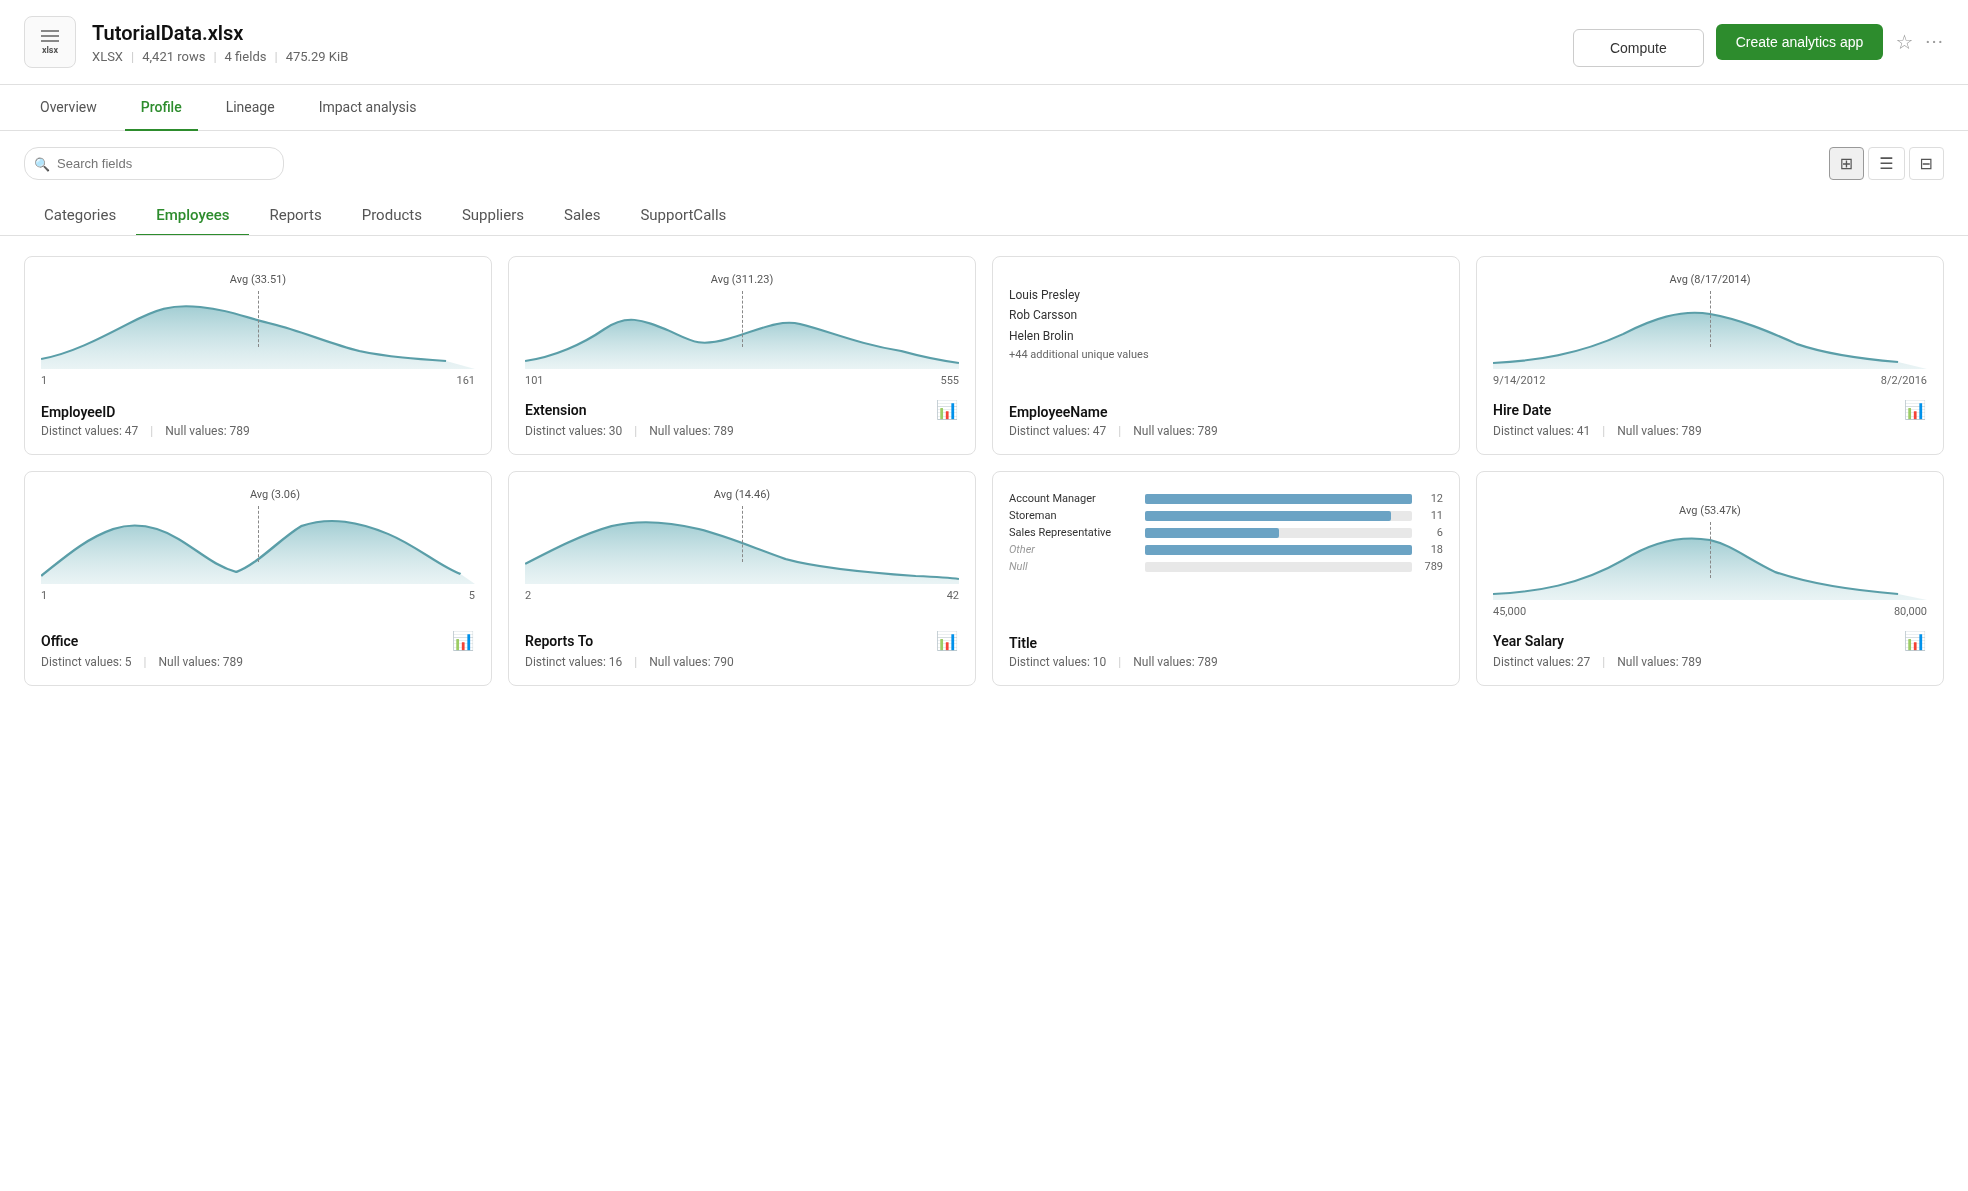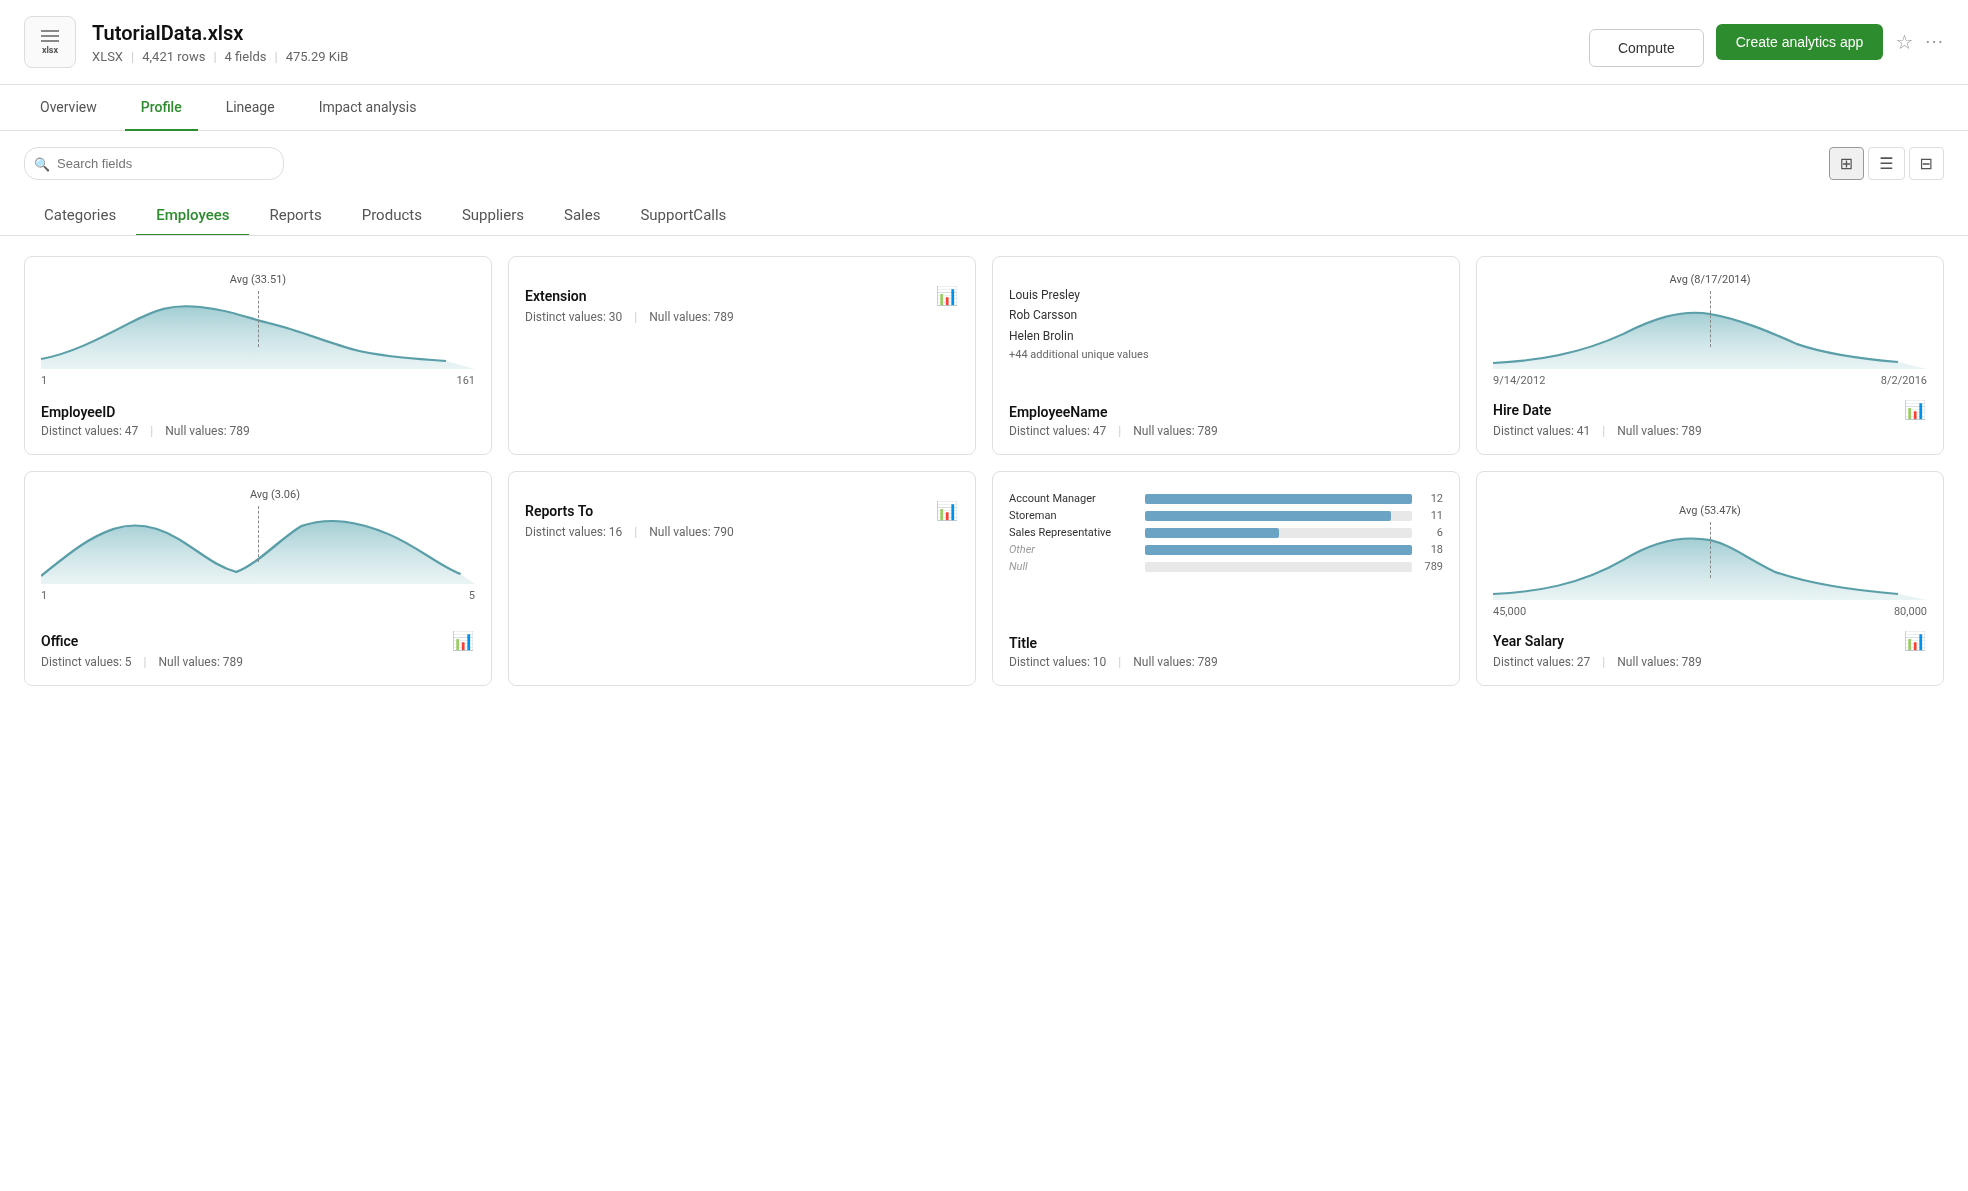--- a/index.html
+++ b/index.html
@@ -9,21 +9,21 @@
     .header { display: flex; align-items: center; padding: 16px 24px; border-bottom: 1px solid #e0e0e0; gap: 16px; }
     .file-icon { width: 52px; height: 52px; border: 1px solid #ddd; border-radius: 8px; display: flex; flex-direction: column; align-items: center; justify-content: center; background: #fafafa; flex-shrink: 0; }
     .file-icon-lines { display: flex; flex-direction: column; gap: 3px; }
     .file-icon-line { width: 18px; height: 2px; background: #888; }
     .file-icon-label { font-size: 9px; font-weight: 700; color: #555; margin-top: 3px; }
     .file-info { flex: 1; }
     .file-title { font-size: 20px; font-weight: 600; color: #111; }
     .file-meta { display: flex; align-items: center; gap: 8px; margin-top: 4px; color: #666; font-size: 13px; }
     .file-meta-sep { color: #ccc; }
     .header-actions { display: flex; align-items: center; gap: 12px; }
-    .btn-compute { border: 1px solid #ccc; background: #fff; padding: 10px 28px; border-radius: 6px; cursor: pointer; font-size: 14px; color: #333; margin-top: 12px; }
+    .btn-compute { border: 1px solid #ccc; background: #fff; padding: 10px 36px; border-radius: 6px; cursor: pointer; font-size: 14px; color: #333; margin-top: 12px; }
     .btn-create { background: #2d8c2d; color: #fff; border: none; padding: 10px 20px; border-radius: 6px; cursor: pointer; font-size: 14px; font-weight: 500; }
     .icon-star { font-size: 20px; color: #999; cursor: pointer; }
     .icon-more { font-size: 20px; color: #999; cursor: pointer; letter-spacing: 1px; }
 
     
     .tabs-nav { display: flex; gap: 12px; padding: 0 24px; border-bottom: 1px solid #e0e0e0; }
     .tab-item { padding: 14px 16px; cursor: pointer; font-size: 14px; color: #555; border-bottom: 2px solid transparent; margin-bottom: -1px; }
     .tab-item.active { color: #2d8c2d; border-bottom: 2px solid #2d8c2d; font-weight: 500; }
 
     
@@ -170,20 +170,40 @@
       </div>
       <div class="card-stats">
         <span>Distinct values: 47</span>
         <span class="card-stats-sep">|</span>
         <span>Null values: 789</span>
       </div>
     </div>
   </div>
     <div class="card">
 
+      <div class="card-chart" style="position:relative;">
+        <span class="chart-label chart-avg" style="position:absolute;top:0;left:50%;transform:translateX(-50%);font-size:11px;color:#555;">Avg (311.23)</span>
+        <div style="position:absolute;top:18px;left:50%;width:1px;border-left:1px dashed #888;height:56px;"></div>
+        <div style="margin-top:16px;">
+          <svg class="area-chart-svg" viewBox="0 0 300 80" preserveAspectRatio="none">
+            <defs>
+              <linearGradient id="grad-extension" x1="0" y1="0" x2="0" y2="1">
+                <stop offset="0%" stop-color="#7ab8c0" stop-opacity="0.7"></stop>
+                <stop offset="100%" stop-color="#b8d9dd" stop-opacity="0.3"></stop>
+              </linearGradient>
+            </defs>
+            <path d="M0,72 C20,68 40,55 55,40 C70,25 80,30 100,42 C115,52 120,58 140,50 C160,42 175,30 190,35 C210,42 230,55 260,62 C275,68 290,72 300,74 L300,80 L0,80 Z" fill="url(#grad-extension)"></path>
+            <path d="M0,72 C20,68 40,55 55,40 C70,25 80,30 100,42 C115,52 120,58 140,50 C160,42 175,30 190,35 C210,42 230,55 260,62 C275,68 290,72 300,74" fill="none" stroke="#5a9ea8" stroke-width="2"></path>
+          </svg>
+        </div>
+        <div style="display:flex;justify-content:space-between;font-size:11px;color:#666;margin-top:2px;">
+          <span>101</span>
+          <span>555</span>
+        </div>
+      </div>
 
     <div class="card-footer">
       <div class="card-title">
         <span>Extension</span>
         <span class="chart-icon">📊</span>
       </div>
       <div class="card-stats">
         <span>Distinct values: 30</span>
         <span class="card-stats-sep">|</span>
         <span>Null values: 789</span>
@@ -276,20 +296,40 @@
       </div>
       <div class="card-stats">
         <span>Distinct values: 5</span>
         <span class="card-stats-sep">|</span>
         <span>Null values: 789</span>
       </div>
     </div>
   </div>
     <div class="card">
 
+      <div class="card-chart" style="position:relative;">
+        <span class="chart-label chart-avg" style="position:absolute;top:0;left:50%;transform:translateX(-50%);font-size:11px;color:#555;">Avg (14.46)</span>
+        <div style="position:absolute;top:18px;left:50%;width:1px;border-left:1px dashed #888;height:56px;"></div>
+        <div style="margin-top:16px;">
+          <svg class="area-chart-svg" viewBox="0 0 300 80" preserveAspectRatio="none">
+            <defs>
+              <linearGradient id="grad-reports-to" x1="0" y1="0" x2="0" y2="1">
+                <stop offset="0%" stop-color="#7ab8c0" stop-opacity="0.7"></stop>
+                <stop offset="100%" stop-color="#b8d9dd" stop-opacity="0.3"></stop>
+              </linearGradient>
+            </defs>
+            <path d="M0,60 C20,45 40,30 60,22 C80,15 100,18 120,25 C140,32 160,45 180,55 C200,63 230,68 270,72 C285,73 295,74 300,75 L300,80 L0,80 Z" fill="url(#grad-reports-to)"></path>
+            <path d="M0,60 C20,45 40,30 60,22 C80,15 100,18 120,25 C140,32 160,45 180,55 C200,63 230,68 270,72 C285,73 295,74 300,75" fill="none" stroke="#5a9ea8" stroke-width="2"></path>
+          </svg>
+        </div>
+        <div style="display:flex;justify-content:space-between;font-size:11px;color:#666;margin-top:2px;">
+          <span>2</span>
+          <span>42</span>
+        </div>
+      </div>
 
     <div class="card-footer">
       <div class="card-title">
         <span>Reports To</span>
         <span class="chart-icon">📊</span>
       </div>
       <div class="card-stats">
         <span>Distinct values: 16</span>
         <span class="card-stats-sep">|</span>
         <span>Null values: 790</span>

